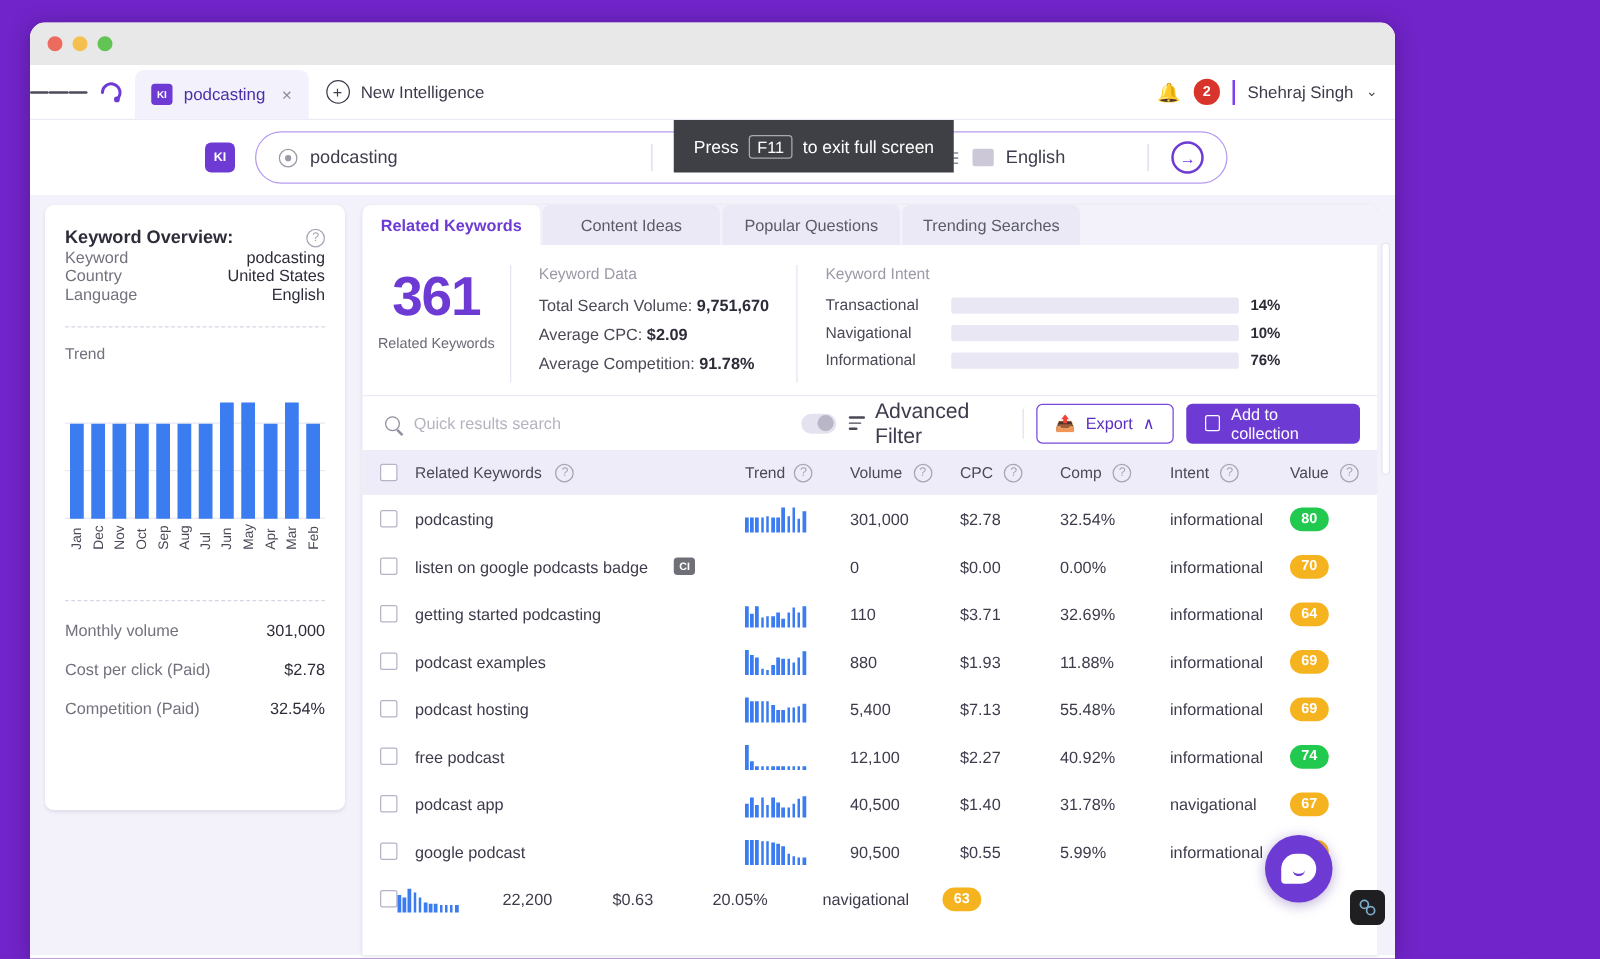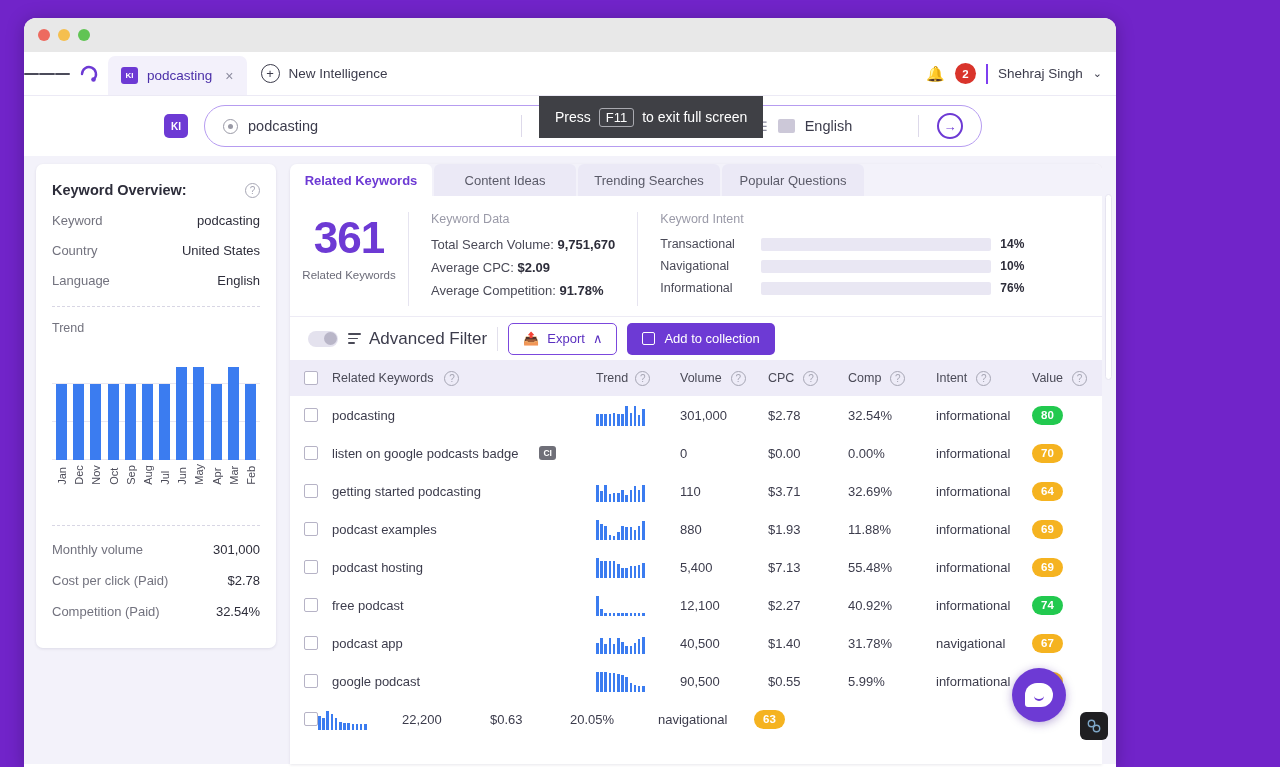--- a/index.html
+++ b/index.html
@@ -120,21 +120,21 @@
     background:#fff; border-radius:7px; box-shadow:0 1px 3px rgba(30,20,70,.10);
   }
   
   .leftpanel{ width:302px; height:484px; padding:18px 16px 10px 16px; }
   .lp-head{ display:flex; justify-content:space-between; align-items:center; }
   .lp-title{ font-size:14.5px; font-weight:bold; color:#2d2d3a; }
   .qmark{
     width:15px;height:15px;border-radius:50%;border:1.2px solid #a6a6b4;color:#a6a6b4;
     font-size:10px;display:flex;align-items:center;justify-content:center; cursor:pointer;
   }
-  .kv{ display:flex; justify-content:space-between; font-size:13px; margin-top:15px; }
+  .kv{ display:flex; justify-content:space-between; font-size:13px; }
   .kv .k{ color:#72727e; } .kv .v{ color:#2d2d3a; }
   .dashed{ border-top:1px dashed #d8d6e4; margin:18px 0 0 0; }
   .trend-label{ font-size:12.5px; color:#72727e; margin-top:14px; }
   .chartbox{ position:relative; height:115px; margin-top:10px; }
   .gridline{ position:absolute; left:0; right:0; height:1px; background:#e9e7f0; }
   .bars{ position:absolute; left:0; right:0; bottom:0; height:115px;
          display:flex; align-items:flex-end; justify-content:space-between; padding:0 4px;}
   .bar{ width:11px; background:#3b7cf0; }
   .xlabels{ display:flex; justify-content:space-between; padding:0 4px; margin-top:4px; }
   .xlab{ width:11px; font-size:11px; color:#4a4a57; writing-mode:vertical-rl;
@@ -391,22 +391,22 @@
             </div>
           </div>
       </div>
 
       <div class="rightwrap">
         <div class="rightpanel">
 
           <div class="tabs" id="result-tabs">
               <div class="tb active">Related Keywords</div>
               <div class="tb">Content Ideas</div>
+              <div class="tb">Popular Questions</div>
               <div class="tb">Trending Searches</div>
-              <div class="tb">Popular Questions</div>
             </div>
 
           <div class="summary">
             <div class="big-num-wrap">
               <div class="big-num">361</div>
               <div class="big-sub">Related Keywords</div>
             </div>
             <div class="sumcol">
               <div class="sumtitle">Keyword Data</div>
               <div id="kd-lines">
@@ -431,20 +431,24 @@
                   <div class="intent-row">
                     <span class="intent-lab">Informational</span>
                     <span class="intent-track"><span class="intent-fill" style="width: 174.8px; background: rgb(46, 204, 77);"></span></span>
                     <span class="intent-pct">76%</span>
                   </div>
                 </div>
             </div>
           </div>
 
           <div class="toolbar">
+            <div class="qsearch">
+              <span class="qs-ic"></span>
+              <input class="qs-input" placeholder="Quick results search" style="">
+            </div>
             <div class="toggle"></div>
             <div class="advfilter">
               <span class="filter-ic">
                   <i></i>
                   <i></i>
                   <i></i>
                 </span>
               <span>Advanced Filter</span>
             </div>
             <div class="tdivider"></div>

